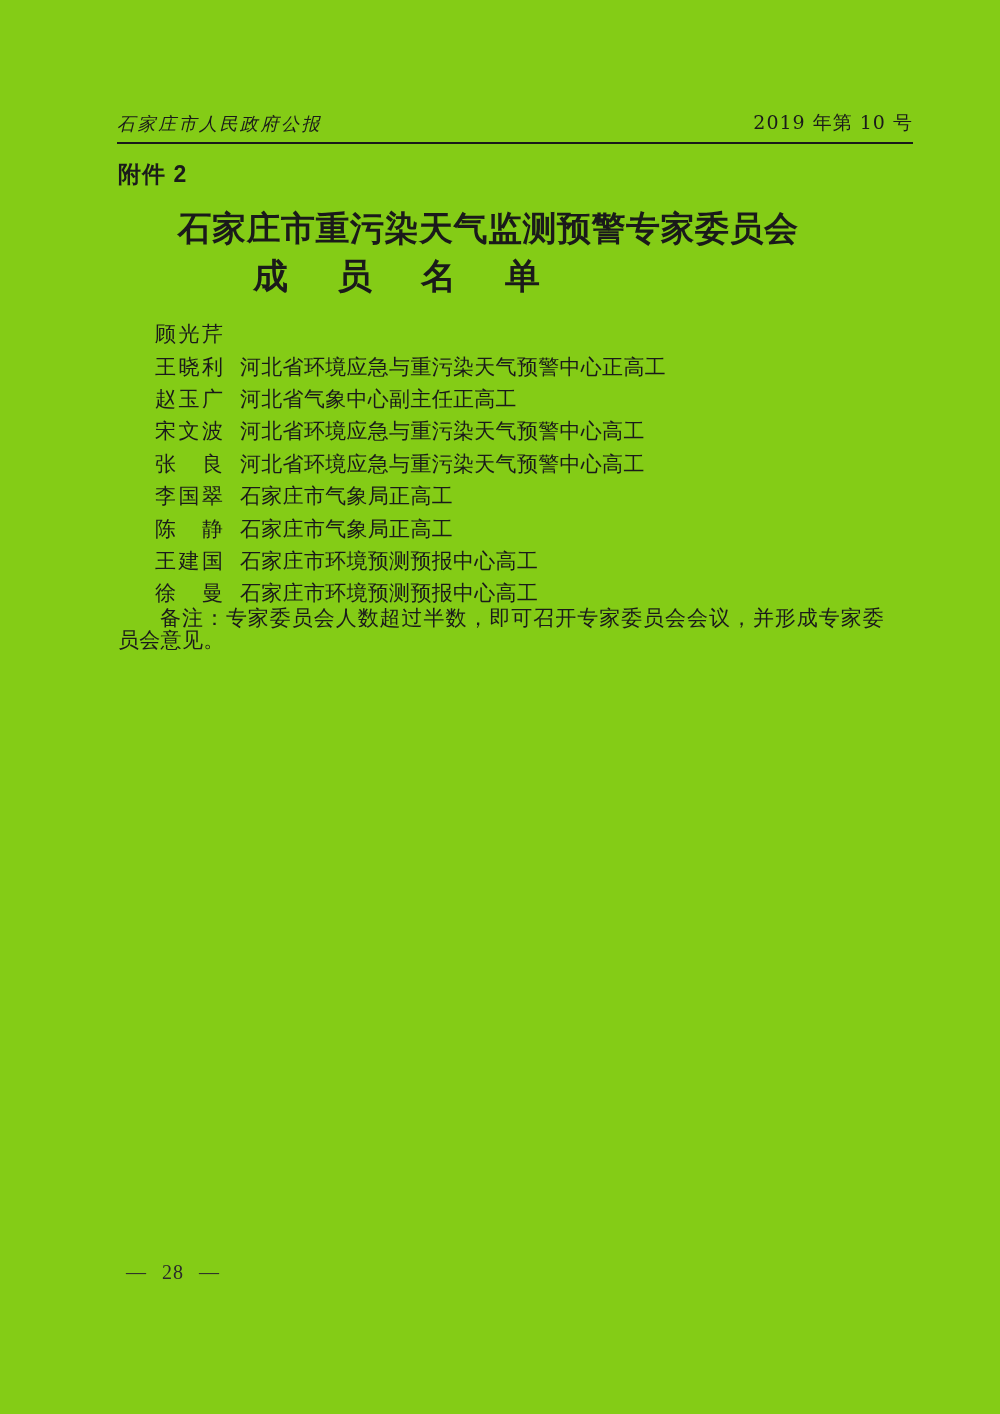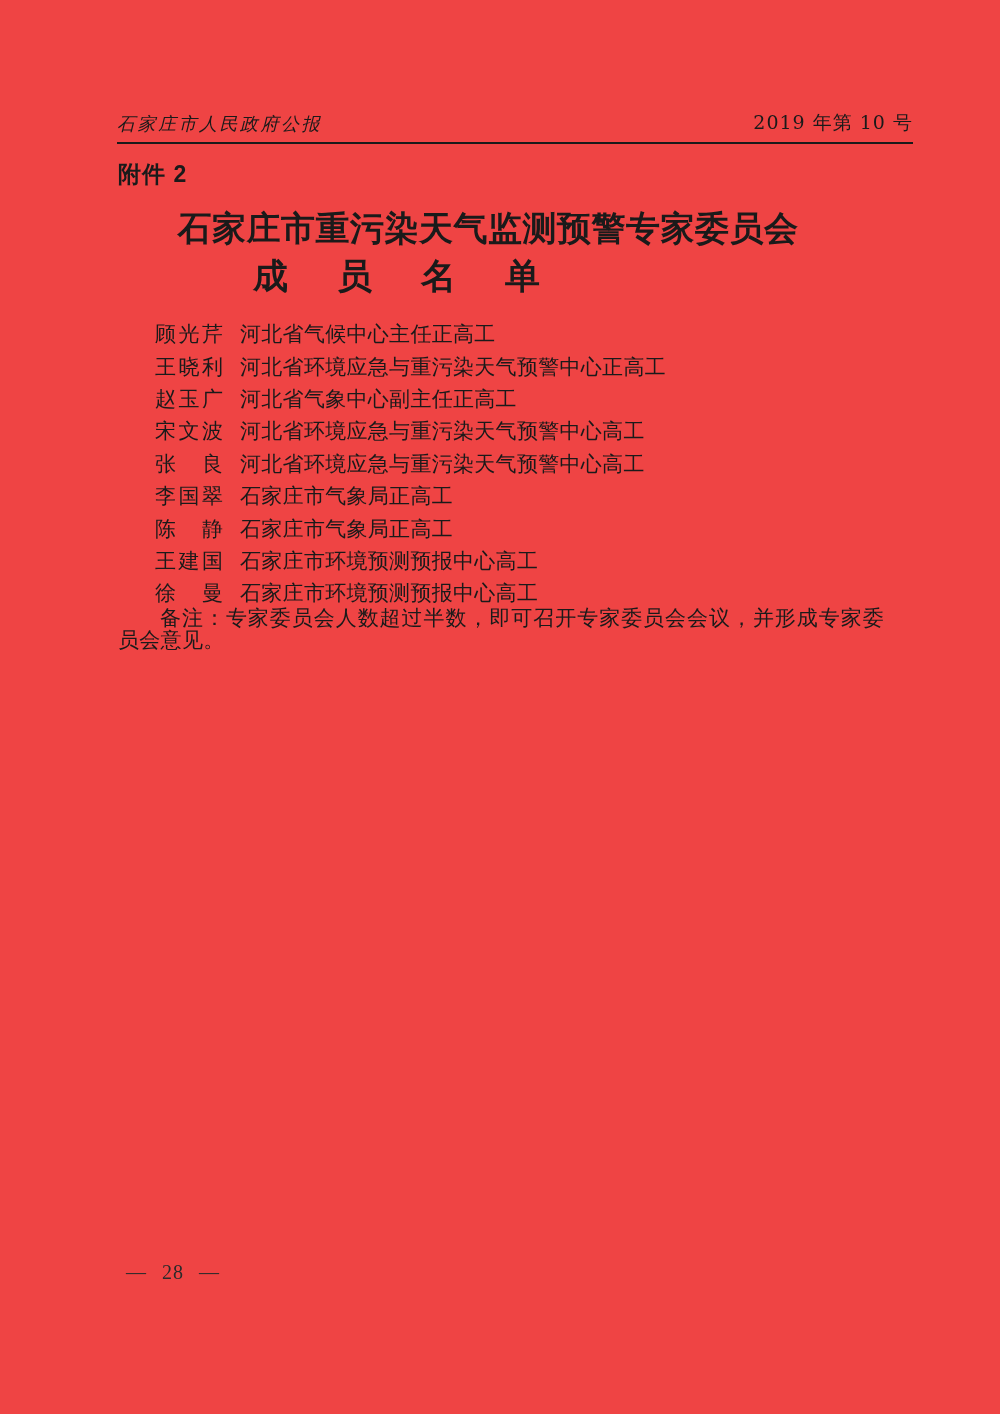--- a/index.html
+++ b/index.html
@@ -8,21 +8,21 @@
     background: #ffffff;
     color: #1a1a1a;
     font-family: "Liberation Serif", serif;
     position: relative;
     overflow: hidden;
   }
   .page {
     position: absolute;
     left: 0; top: 0;
     width: 1000px; height: 1414px;
-    background: #ef4444;
+    background: #84cc16;
   }
 
   
   .page-header {
     position: absolute;
     left: 117px; top: 110px;
     width: 796px;
     display: flex;
     justify-content: space-between;
     align-items: flex-end;
@@ -134,21 +134,20 @@
   <h1 class="doc-title-1">石家庄市重污染天气监测预警专家委员会</h1>
   <h1 class="doc-title-2">成　员　名　单</h1>
 
   <ul class="member-list">
     <li class="member-row">
       <span class="member-name">
           <span>顾</span>
           <span>光</span>
           <span>芹</span>
         </span>
-      <span class="member-affiliation">河北省气候中心主任正高工</span>
     </li>
     <li class="member-row">
       <span class="member-name">
           <span>王</span>
           <span>晓</span>
           <span>利</span>
         </span>
       <span class="member-affiliation">河北省环境应急与重污染天气预警中心正高工</span>
     </li>
     <li class="member-row">

